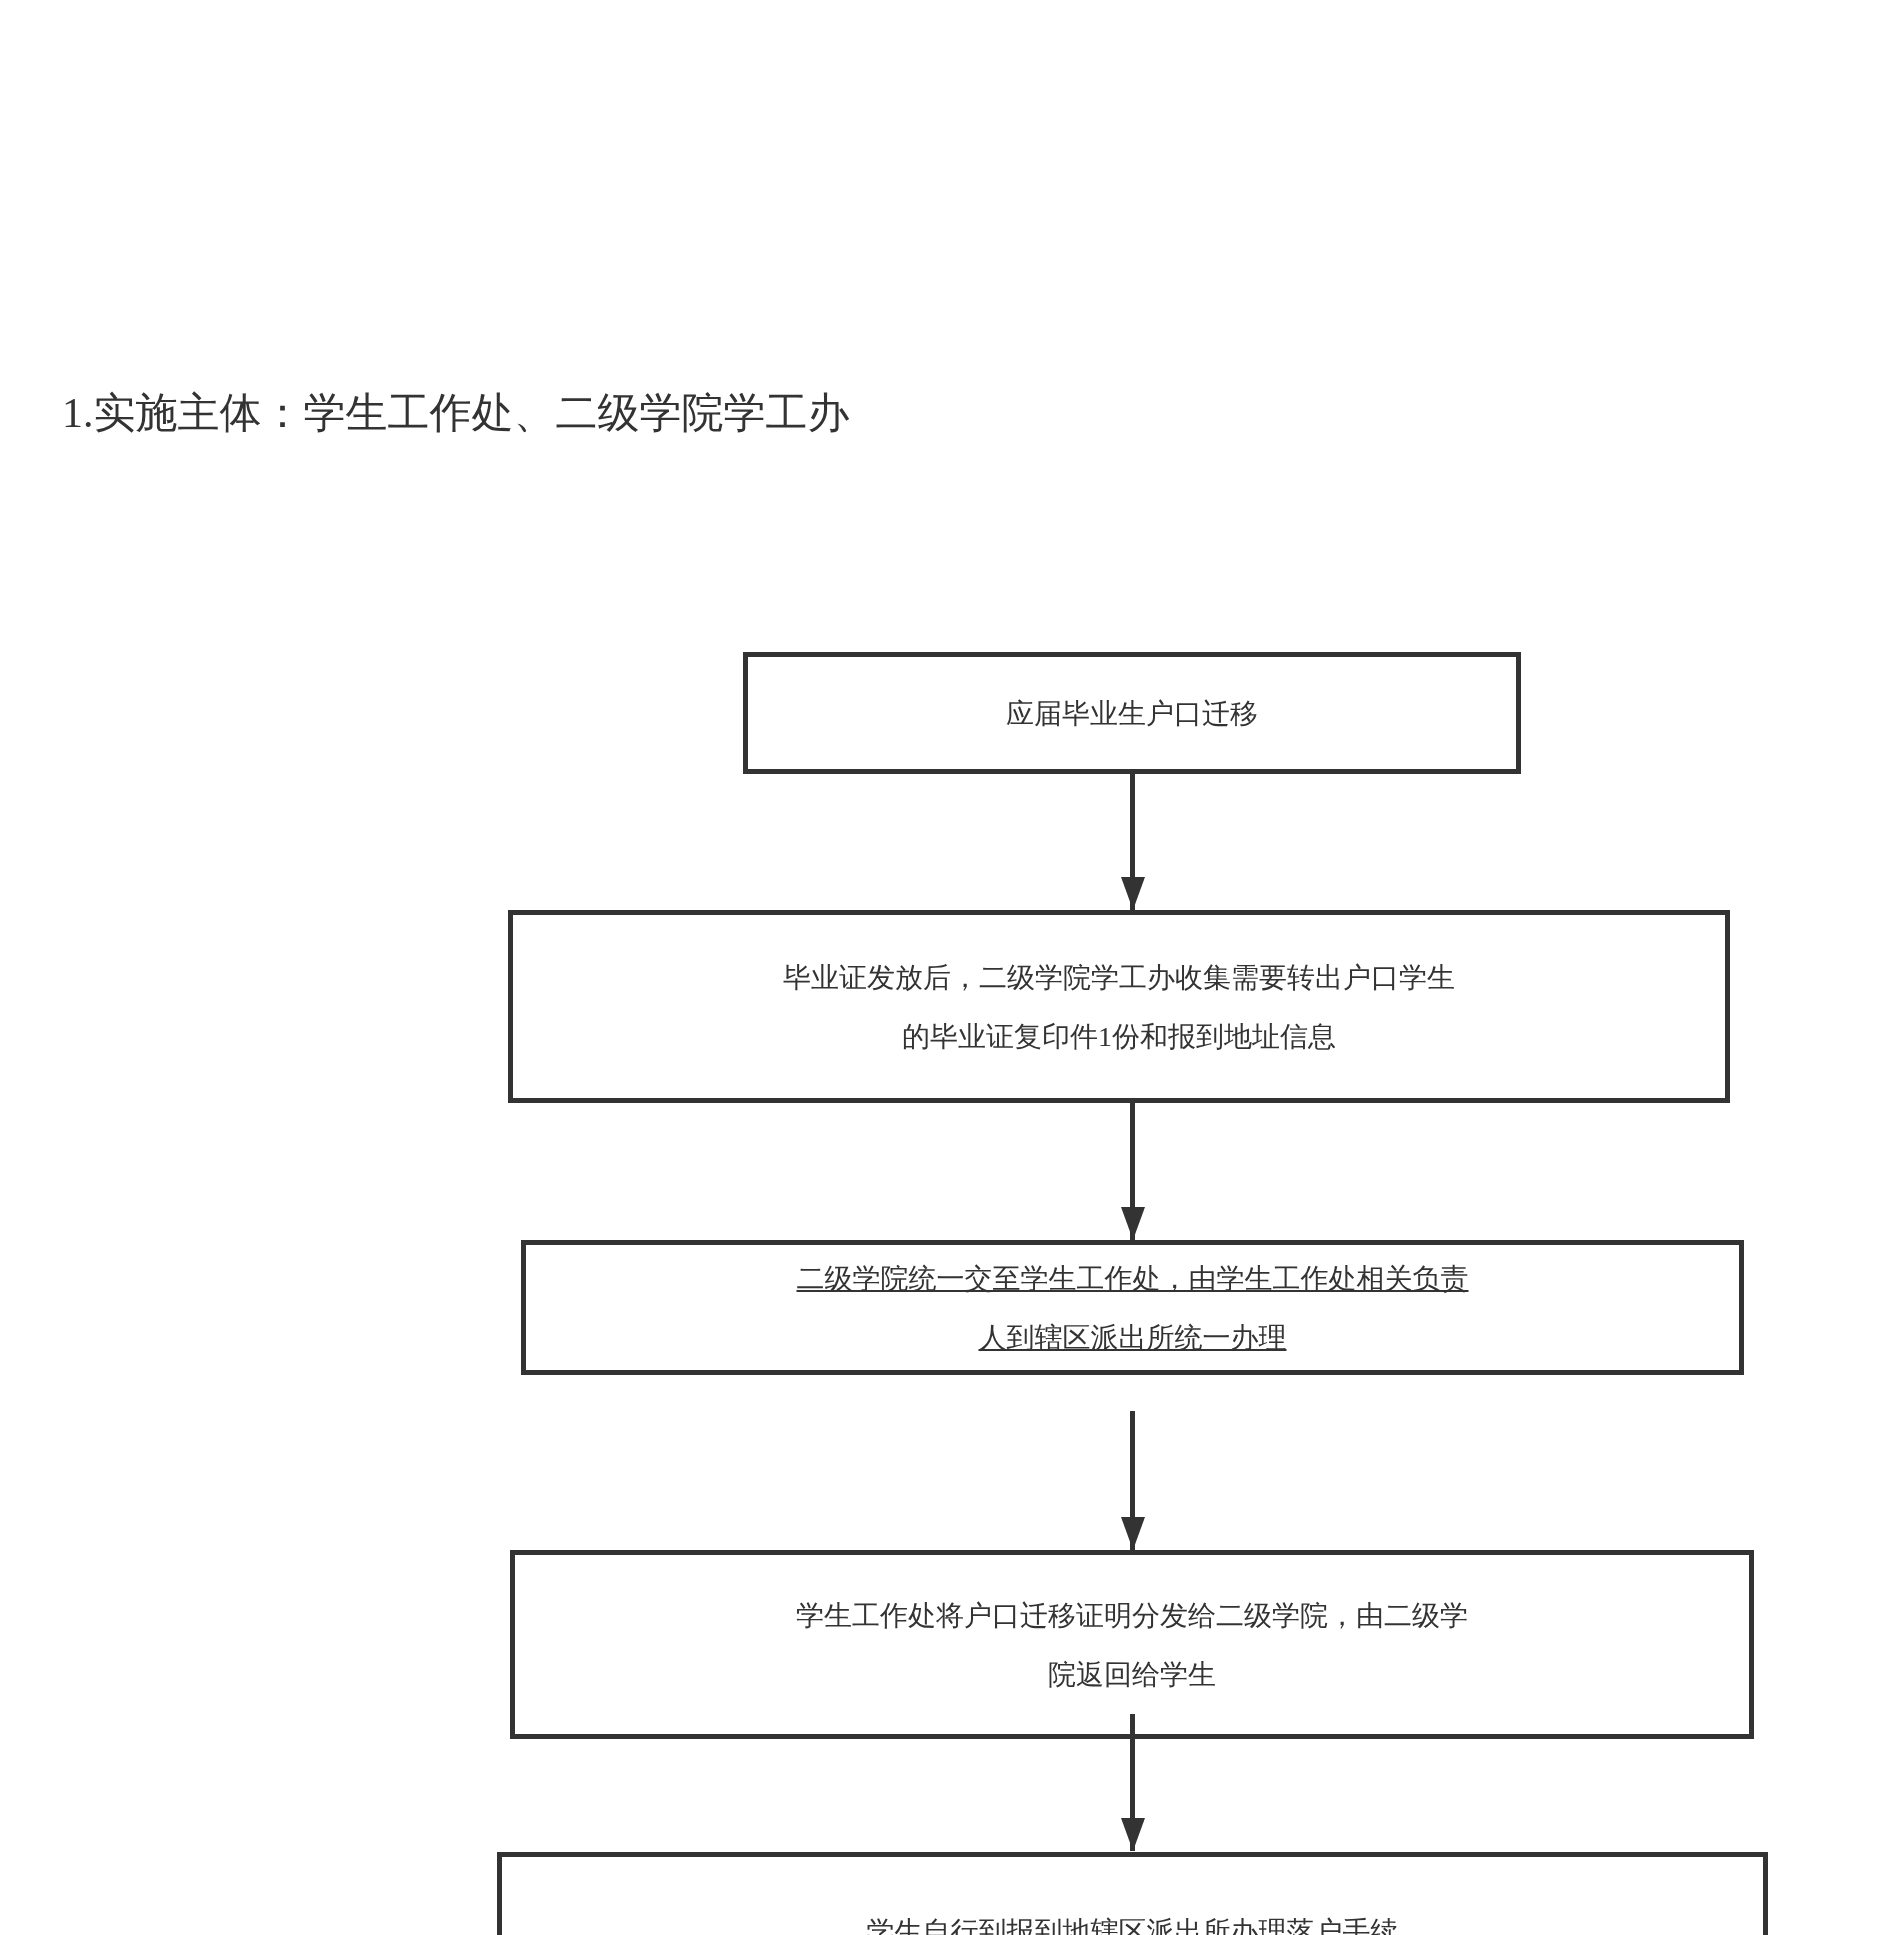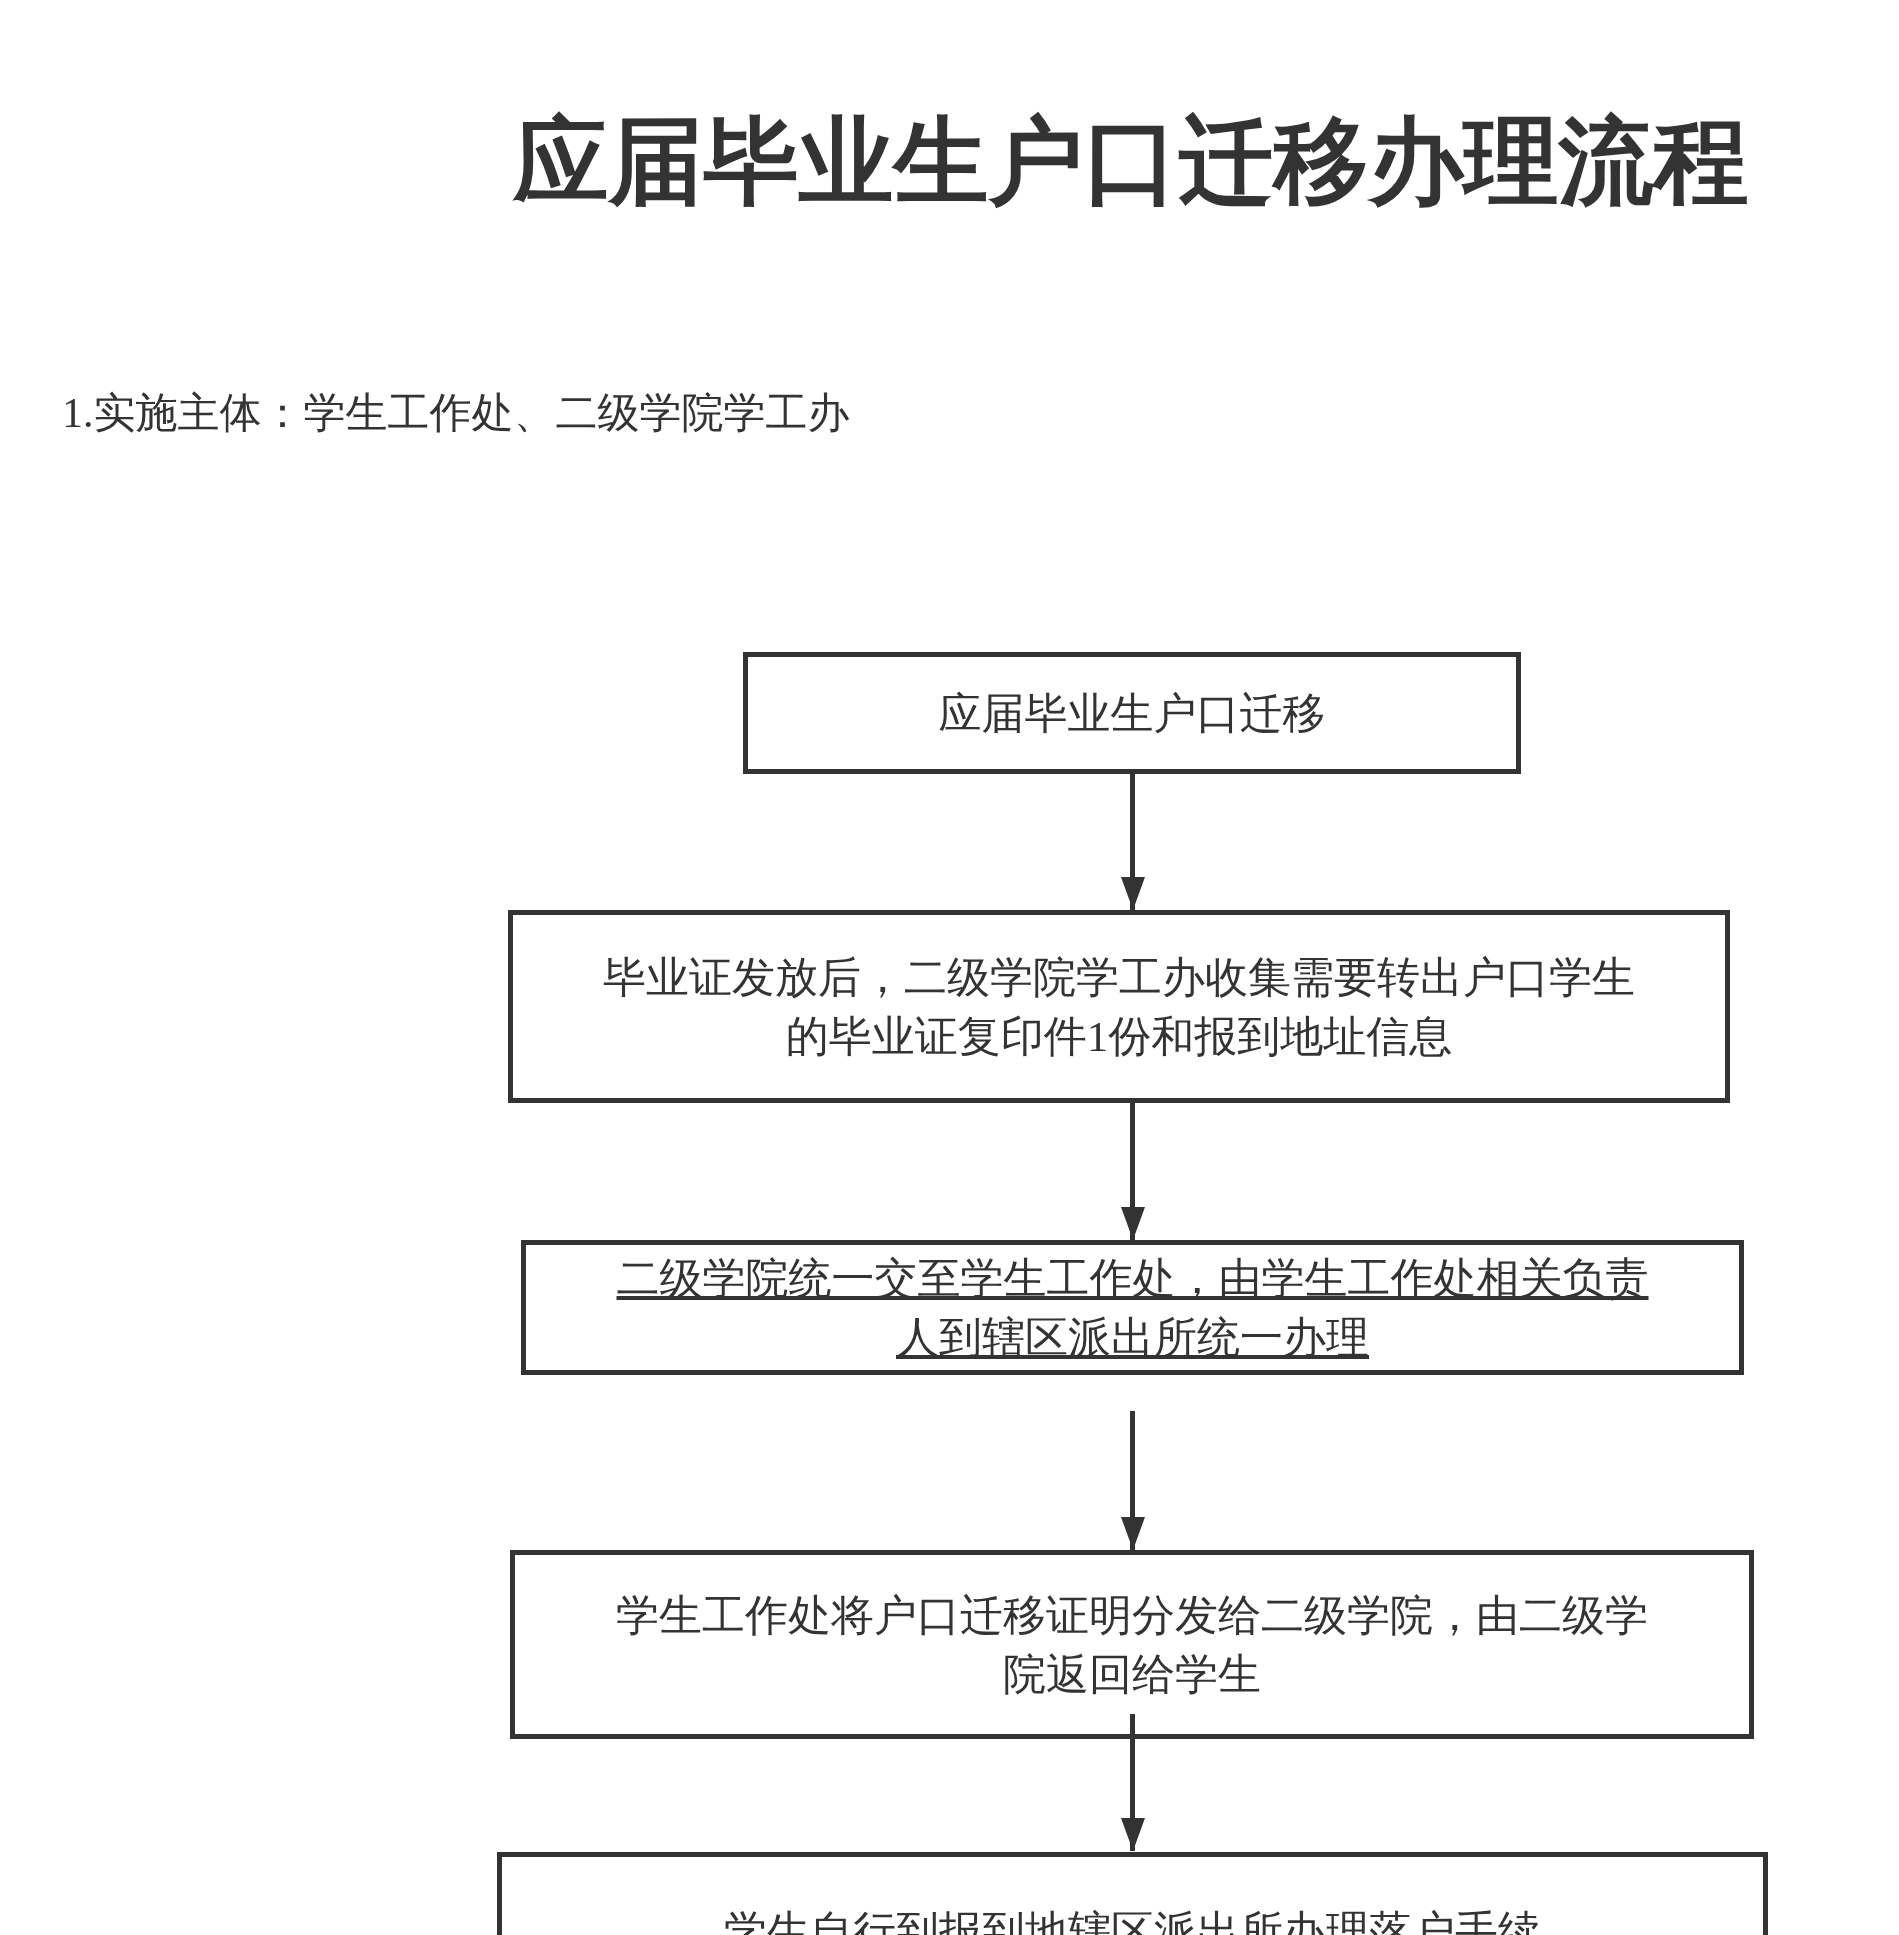--- a/index.html
+++ b/index.html
@@ -40,21 +40,21 @@
   }
   .flow-box {
     position: absolute;
     box-sizing: border-box;
     border: 5px solid #333333;
     background: #ffffff;
     display: flex;
     align-items: center;
     justify-content: center;
     text-align: center;
-    font-size: 43px;
+    font-size: 28px;
     line-height: 59px;
     white-space: pre-line;
     color: #333333;
     padding: 0 15.5px;
   }
   #box-start { left: 743px; top: 652px; width: 778px; height: 122px; }
   #box-step1 { left: 508px; top: 910px; width: 1222px; height: 193px; }
   #box-step2 { left: 521px; top: 1240px; width: 1223px; height: 135px; text-decoration: underline; }
   #box-step3 { left: 510px; top: 1550px; width: 1244px; height: 189px; }
   #box-step4 { left: 497px; top: 1852px; width: 1271px; height: 159px; }
@@ -80,21 +80,20 @@
   #arrow-1 { top: 774px; height: 136px; }
   #arrow-2 { top: 1103px; height: 137px; }
   #arrow-3 { top: 1411px; height: 139px; }
   #arrow-4 { top: 1714px; height: 137px; }
 </style>
 </head>
 <body>
 
 <div class="page">
 
-  <h1 class="title">应届毕业生户口迁移办理流程</h1>
 
   <div class="notes">
     <div class="note">1.实施主体：学生工作处、二级学院学工办</div>
   </div>
 
   <div class="flow-box" id="box-start">应届毕业生户口迁移</div>
 
   <div class="arrow" id="arrow-1"></div>
 
   <div class="flow-box" id="box-step1">毕业证发放后，二级学院学工办收集需要转出户口学生

